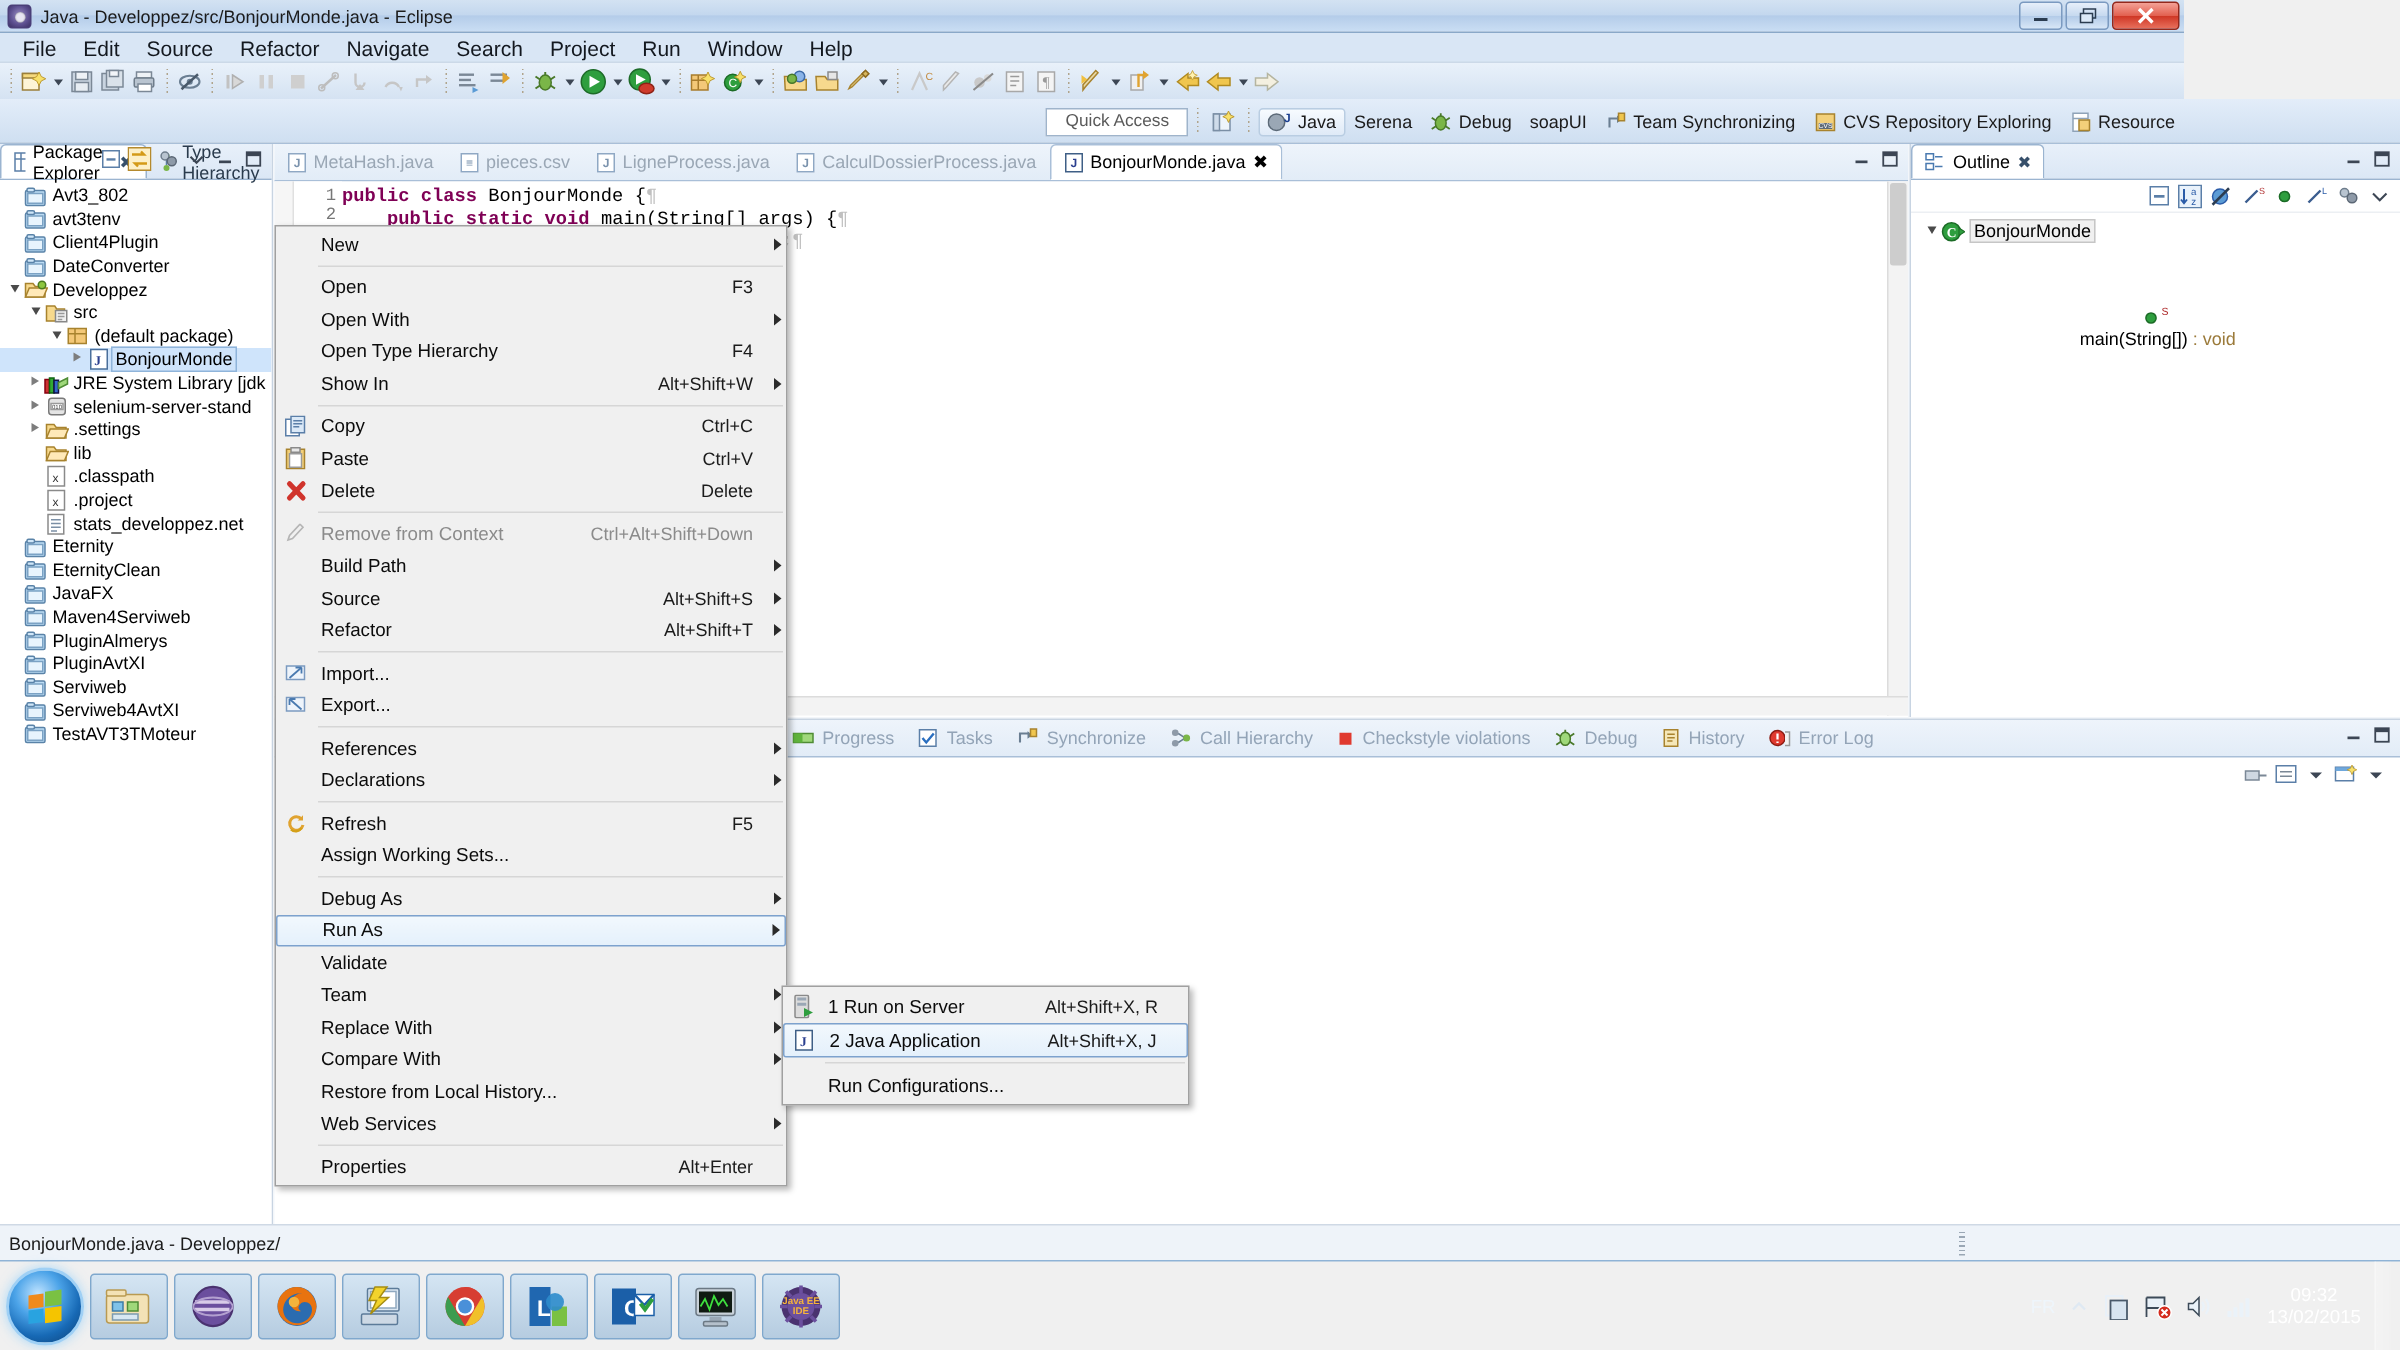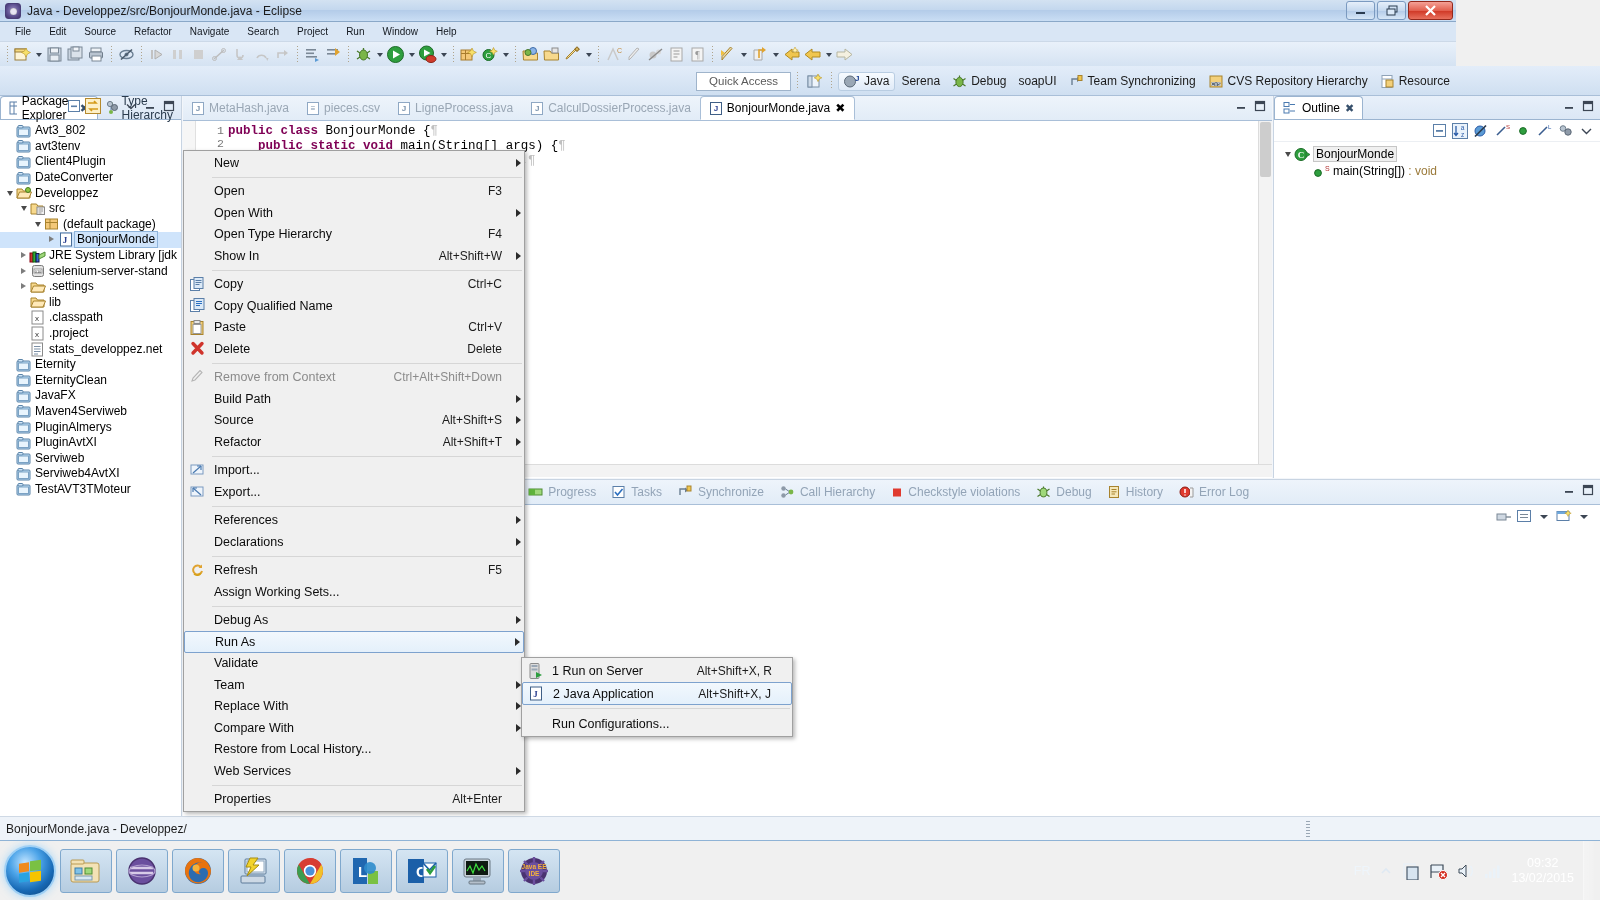--- a/index.html
+++ b/index.html
@@ -47,21 +47,21 @@
     background:linear-gradient(to bottom,#f4a196,#e2604f 50%,#cf3725 52%,#e8705d);
     border-color:#93281c; color:#fff; font-weight:bold;
   }
 
   
   .menubar {
     height:20px; background:#d9e6f5;
     display:flex; align-items:center; padding-left:6px;
     border-bottom:1px solid #ccd9e8;
   }
-  .menubar .mi { padding:2px 9px; font-size:10px; color:#13181f; }
+  .menubar .mi { padding:2px 9px; font-size:14px; color:#13181f; }
 
   
   .toolbar {
     height:26px;
     background: linear-gradient(to bottom,#e9f1fa,#d4e2f2);
     border-bottom:1px solid #a9bfd8;
     display:flex; align-items:center; padding:0 3px;
   }
   .tb-sep { width:1px; height:18px; margin:0 4px;
     background: repeating-linear-gradient(to bottom,#b0a48c 0 1px,transparent 1px 3px); }
@@ -518,21 +518,21 @@
           <rect x="9" y="1.5" width="4" height="5" fill="#f0c64e" stroke="#a8832e"></rect>
         </svg>
       <span>Team Synchronizing</span>
     </div>
     <div class="persp-item">
       <svg width="16" height="15">
           <rect x="2" y="2" width="12" height="11" fill="#f3d07a" stroke="#a8832e"></rect>
           <rect x="3.5" y="8" width="9" height="4" fill="#5f6b78"></rect>
           <text x="8" y="11.5" font-size="4.6" fill="#fff" text-anchor="middle" font-family="Liberation Sans">CVS</text>
         </svg>
-      <span>CVS Repository Hierarchy</span>
+      <span>CVS Repository Exploring</span>
     </div>
     <div class="persp-item">
       <svg width="15" height="15">
           <rect x="2" y="1.5" width="10" height="12" fill="#fff" stroke="#8fa3b8"></rect>
           <path d="M2 5 h10" stroke="#8fa3b8"></path>
           <rect x="6" y="6" width="7" height="7" fill="#f3d07a" stroke="#a8832e"></rect>
         </svg>
       <span>Resource</span>
     </div>
   </div>
@@ -1014,21 +1014,21 @@
             <span class="twist open"></span>
             <span class="ticon">
               <svg width="16" height="15">
                 <circle cx="7" cy="7.5" r="6" fill="#2e9e3e" stroke="#1b6b26"></circle>
                 <text x="7" y="11" font-size="9" fill="#fff" text-anchor="middle" font-family="Liberation Serif" font-weight="bold">C</text>
                 <path d="M12 5 l4 2.5 -4 2.5z" fill="#2e9e3e" stroke="#1b6b26" stroke-width=".7"></path>
               </svg>
             </span>
             <span class="tlabel"><span style="background: rgb(240, 240, 240); border: 1px solid rgb(198, 198, 198); padding: 0px 2px;">BonjourMonde</span></span>
           </div>
-          <div class="trow" style="height: 17px;">
+          <div class="trow" style="height: 17px; flex-direction: column;">
             <span style="flex: 0 0 28px;"></span>
             <span class="twist"></span>
             <span class="ticon">
               <svg width="18" height="15">
                 <circle cx="5" cy="9" r="3.4" fill="#2e9e3e" stroke="#1b6b26"></circle>
                 <text x="12" y="7" font-size="7" fill="#b03030" font-family="Liberation Sans">S</text>
               </svg>
             </span>
             <span class="tlabel"><span>main(String[])</span><span class="dim" style="color: rgb(155, 122, 58);"> : void</span></span>
           </div>
@@ -1244,32 +1244,20 @@
       <div class="mrow">
         <span class="mico">
           <svg width="15" height="15">
             <rect x="0.5" y="2.5" width="9" height="11" fill="#fff" stroke="#5b7fa8"></rect>
             <rect x="4" y="0.5" width="9" height="11" fill="#dbe9f7" stroke="#5b7fa8"></rect>
             <path d="M5.5 3.5 h6 M5.5 5.5 h6 M5.5 7.5 h4" stroke="#5b7fa8"></path>
           </svg>
         </span>
         <span class="mlabel">Copy</span>
         <span class="maccel">Ctrl+C</span>
-        <span style="width: 12px; flex: 0 0 12px;"></span>
-      </div>
-      <div class="mrow">
-        <span class="mico">
-          <svg width="15" height="15">
-            <rect x="0.5" y="2.5" width="9" height="11" fill="#fff" stroke="#5b7fa8"></rect>
-            <rect x="4" y="0.5" width="10" height="11" fill="#dbe9f7" stroke="#5b7fa8"></rect>
-            <path d="M6 3.5 h6 M6 5.5 h6 M6 7.5 h4" stroke="#2b6fc0"></path>
-          </svg>
-        </span>
-        <span class="mlabel">Copy Qualified Name</span>
-        <span class="maccel"></span>
         <span style="width: 12px; flex: 0 0 12px;"></span>
       </div>
       <div class="mrow">
         <span class="mico">
           <svg width="14" height="15">
             <rect x="1" y="1.5" width="12" height="13" fill="#f3d07a" stroke="#a8832e"></rect>
             <rect x="4" y="0.5" width="6" height="3" fill="#e8e8e8" stroke="#8a8a8a"></rect>
             <rect x="3" y="4.5" width="8" height="9" fill="#fff" stroke="#9a9a9a"></rect>
           </svg>
         </span>

